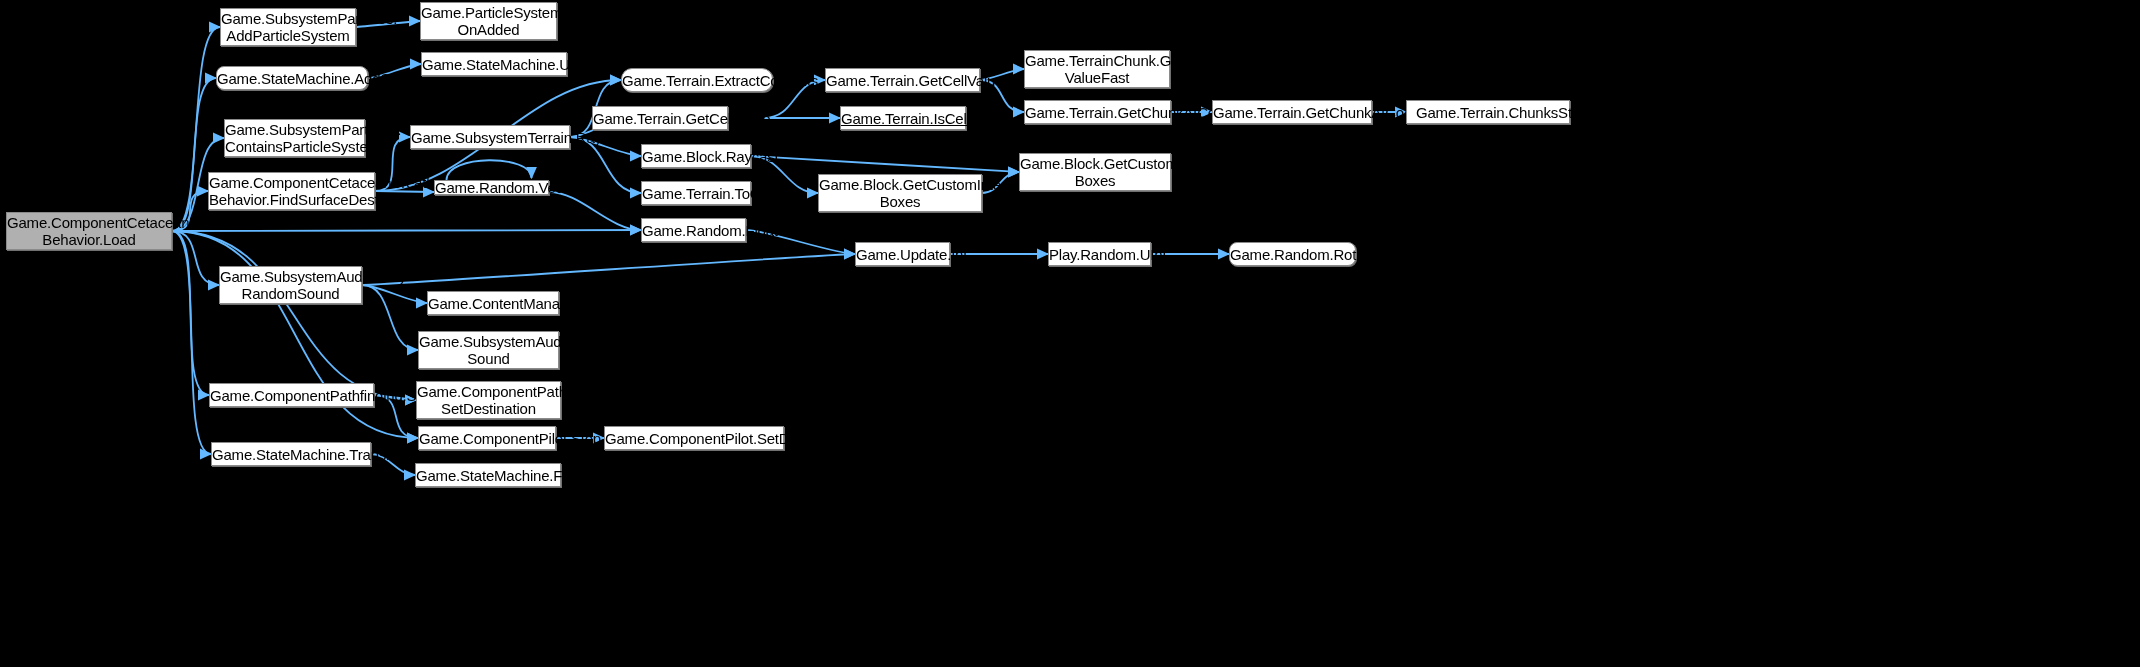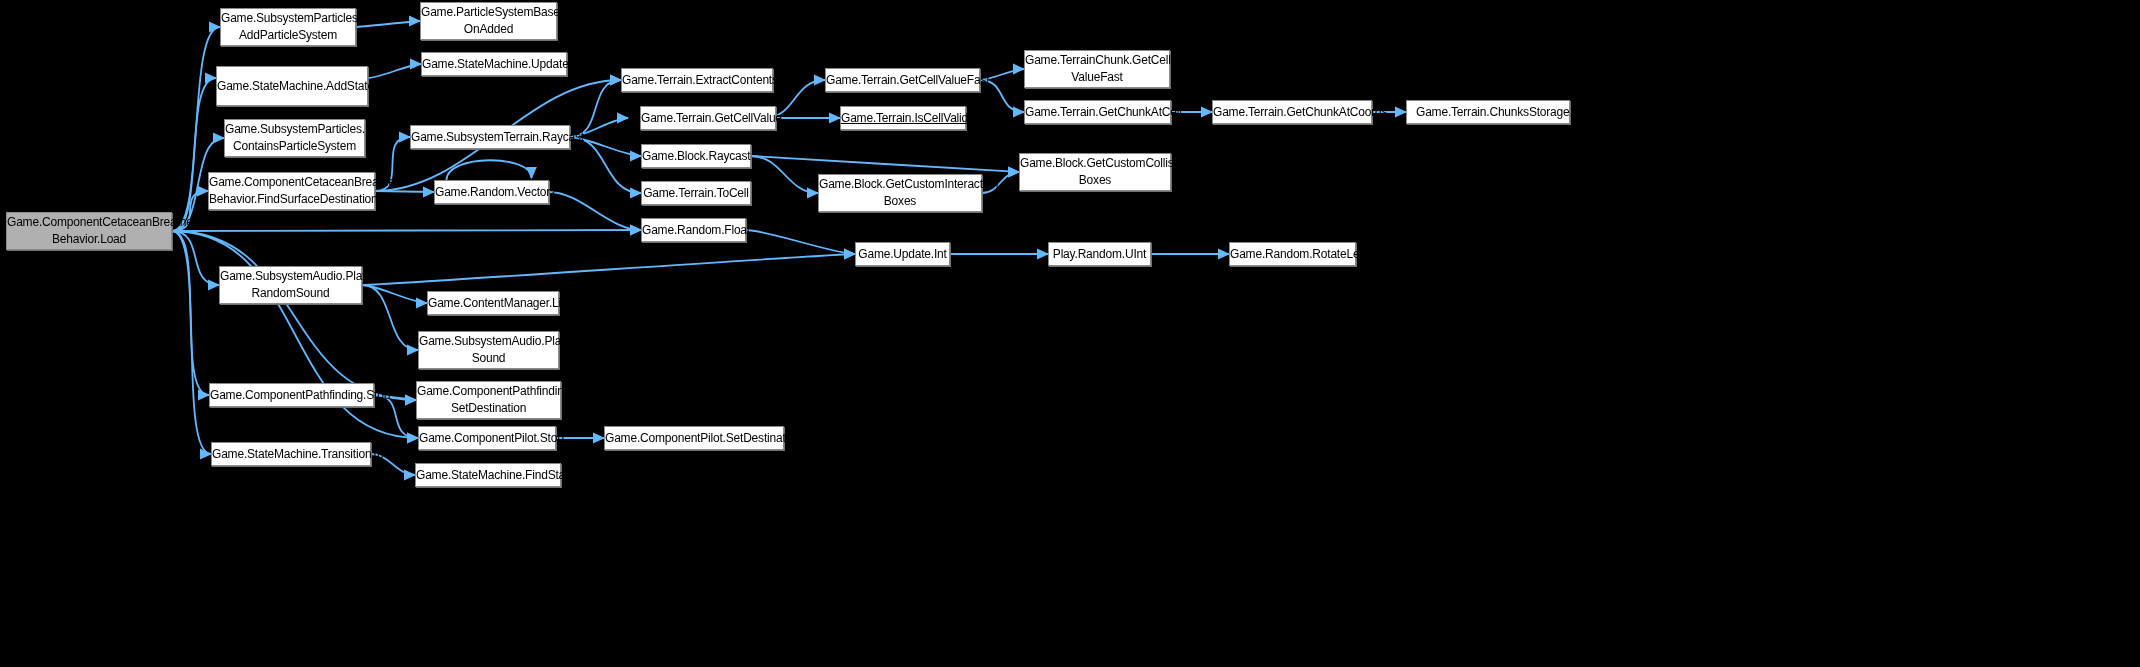--- a/index.html
+++ b/index.html
@@ -21,21 +21,21 @@
     width: 2140px;
     height: 667px;
   }
   .node {
     position: absolute;
     box-sizing: border-box;
     background: #ffffff;
     border: 1px solid #8a8a8a;
     box-shadow: 1px 1px 0 0 #707070;
     color: #000000;
-    font-size: 12px;
+    font-size: 15px;
     line-height: 17px;
     display: flex;
     align-items: center;
     justify-content: center;
     text-align: center;
     letter-spacing: -0.2px;
     white-space: pre-line;
     z-index: 5;
   }
   .node.root {
@@ -95,55 +95,55 @@
         <path d="M 374 395 C 408 395, 384 438, 418 438" fill="none" stroke="#63b8ff" stroke-width="1.8" marker-end="url(#arrow)"></path>
         <path d="M 556 438 C 556 438, 604 438, 604 438" fill="none" stroke="#63b8ff" stroke-width="1.8" marker-end="url(#arrow)"></path>
         <path d="M 371 454 C 388.85 454, 397.15 475, 415 475" fill="none" stroke="#63b8ff" stroke-width="1.8" marker-end="url(#arrow)"></path>
       </g>
   </svg>
   <div id="node-layer">
       <div class="node root" style="left: 6px; top: 212px; width: 166px; height: 38px;"><span>Game.ComponentCetaceanBreathe
 Behavior.Load</span></div>
       <div class="node" style="left: 220px; top: 8px; width: 136px; height: 38px;"><span>Game.SubsystemParticles.
 AddParticleSystem</span></div>
-      <div class="node" style="left: 216px; top: 66px; width: 152px; height: 40px;"><span>Game.StateMachine.AddState</span></div>
+      <div class="node" style="left: 216px; top: 66px; width: 152px; height: 24px; border-radius: 8px;"><span>Game.StateMachine.AddState</span></div>
       <div class="node" style="left: 224px; top: 119px; width: 141px; height: 38px;"><span>Game.SubsystemParticles.
 ContainsParticleSystem</span></div>
       <div class="node" style="left: 208px; top: 172px; width: 167px; height: 38px;"><span>Game.ComponentCetaceanBreathe
 Behavior.FindSurfaceDestination</span></div>
       <div class="node" style="left: 219px; top: 266px; width: 143px; height: 38px;"><span>Game.SubsystemAudio.Play
 RandomSound</span></div>
       <div class="node" style="left: 209px; top: 383px; width: 165px; height: 24px;"><span>Game.ComponentPathfinding.Stop</span></div>
       <div class="node" style="left: 211px; top: 442px; width: 160px; height: 24px;"><span>Game.StateMachine.TransitionTo</span></div>
       <div class="node" style="left: 420px; top: 2px; width: 137px; height: 38px;"><span>Game.ParticleSystemBase.
 OnAdded</span></div>
       <div class="node" style="left: 421px; top: 52px; width: 146px; height: 24px;"><span>Game.StateMachine.Update</span></div>
       <div class="node" style="left: 410px; top: 125px; width: 160px; height: 24px;"><span>Game.SubsystemTerrain.Raycast</span></div>
-      <div class="node" style="left: 434px; top: 180px; width: 115px; height: 24px;"><span>Game.Random.Vector2</span></div>
+      <div class="node" style="left: 434px; top: 180px; width: 115px; height: 15px;"><span>Game.Random.Vector2</span></div>
       <div class="node" style="left: 427px; top: 291px; width: 132px; height: 24px;"><span>Game.ContentManager.List</span></div>
       <div class="node" style="left: 418px; top: 331px; width: 141px; height: 38px;"><span>Game.SubsystemAudio.Play
 Sound</span></div>
       <div class="node" style="left: 416px; top: 381px; width: 145px; height: 38px;"><span>Game.ComponentPathfinding.
 SetDestination</span></div>
       <div class="node" style="left: 418px; top: 426px; width: 138px; height: 24px;"><span>Game.ComponentPilot.Stop</span></div>
       <div class="node" style="left: 415px; top: 463px; width: 146px; height: 24px;"><span>Game.StateMachine.FindState</span></div>
-      <div class="node" style="left: 621px; top: 68px; width: 152px; height: 24px;"><span>Game.Terrain.ExtractContents</span></div>
-      <div class="node" style="left: 640px; top: 106px; width: 136px; height: 24px;"><span>Game.Terrain.GetCellValue</span></div>
+      <div class="node" style="left: 621px; top: 68px; width: 152px; height: 24px; border-radius: 11px;"><span>Game.Terrain.ExtractContents</span></div>
+      <div class="node" style="left: 592px; top: 106px; width: 136px; height: 24px;"><span>Game.Terrain.GetCellValue</span></div>
       <div class="node" style="left: 641px; top: 144px; width: 110px; height: 24px; text-align: center;"><span>Game.Block.Raycast</span></div>
       <div class="node" style="left: 641px; top: 181px; width: 110px; height: 24px;"><span>Game.Terrain.ToCell</span></div>
       <div class="node" style="left: 641px; top: 218px; width: 105px; height: 24px;"><span>Game.Random.Float</span></div>
       <div class="node" style="left: 825px; top: 68px; width: 155px; height: 24px;"><span>Game.Terrain.GetCellValueFast</span></div>
       <div class="node" style="left: 840px; top: 106px; width: 126px; height: 24px; text-decoration: underline;"><span>Game.Terrain.IsCellValid</span></div>
       <div class="node" style="left: 818px; top: 174px; width: 164px; height: 38px;"><span>Game.Block.GetCustomInteraction
 Boxes</span></div>
       <div class="node" style="left: 855px; top: 242px; width: 95px; height: 24px;"><span>Game.Update.Int</span></div>
       <div class="node" style="left: 1024px; top: 50px; width: 146px; height: 38px;"><span>Game.TerrainChunk.GetCell
 ValueFast</span></div>
       <div class="node" style="left: 1024px; top: 100px; width: 147px; height: 24px;"><span>Game.Terrain.GetChunkAtCell</span></div>
       <div class="node" style="left: 1019px; top: 153px; width: 152px; height: 38px;"><span>Game.Block.GetCustomCollision
 Boxes</span></div>
       <div class="node" style="left: 1048px; top: 242px; width: 103px; height: 24px;"><span>Play.Random.UInt</span></div>
       <div class="node" style="left: 1212px; top: 100px; width: 160px; height: 24px;"><span>Game.Terrain.GetChunkAtCoords</span></div>
-      <div class="node" style="left: 1229px; top: 242px; width: 127px; height: 24px;"><span>Game.Random.RotateLeft</span></div>
+      <div class="node" style="left: 1229px; top: 242px; width: 127px; height: 24px; border-radius: 8px;"><span>Game.Random.RotateLeft</span></div>
       <div class="node" style="left: 1406px; top: 100px; width: 164px; height: 24px; padding-left: 9px;"><span>Game.Terrain.ChunksStorage.Get</span></div>
       <div class="node" style="left: 604px; top: 426px; width: 180px; height: 24px;"><span>Game.ComponentPilot.SetDestination</span></div>
     </div>
 </div>
 
 </body></html>

